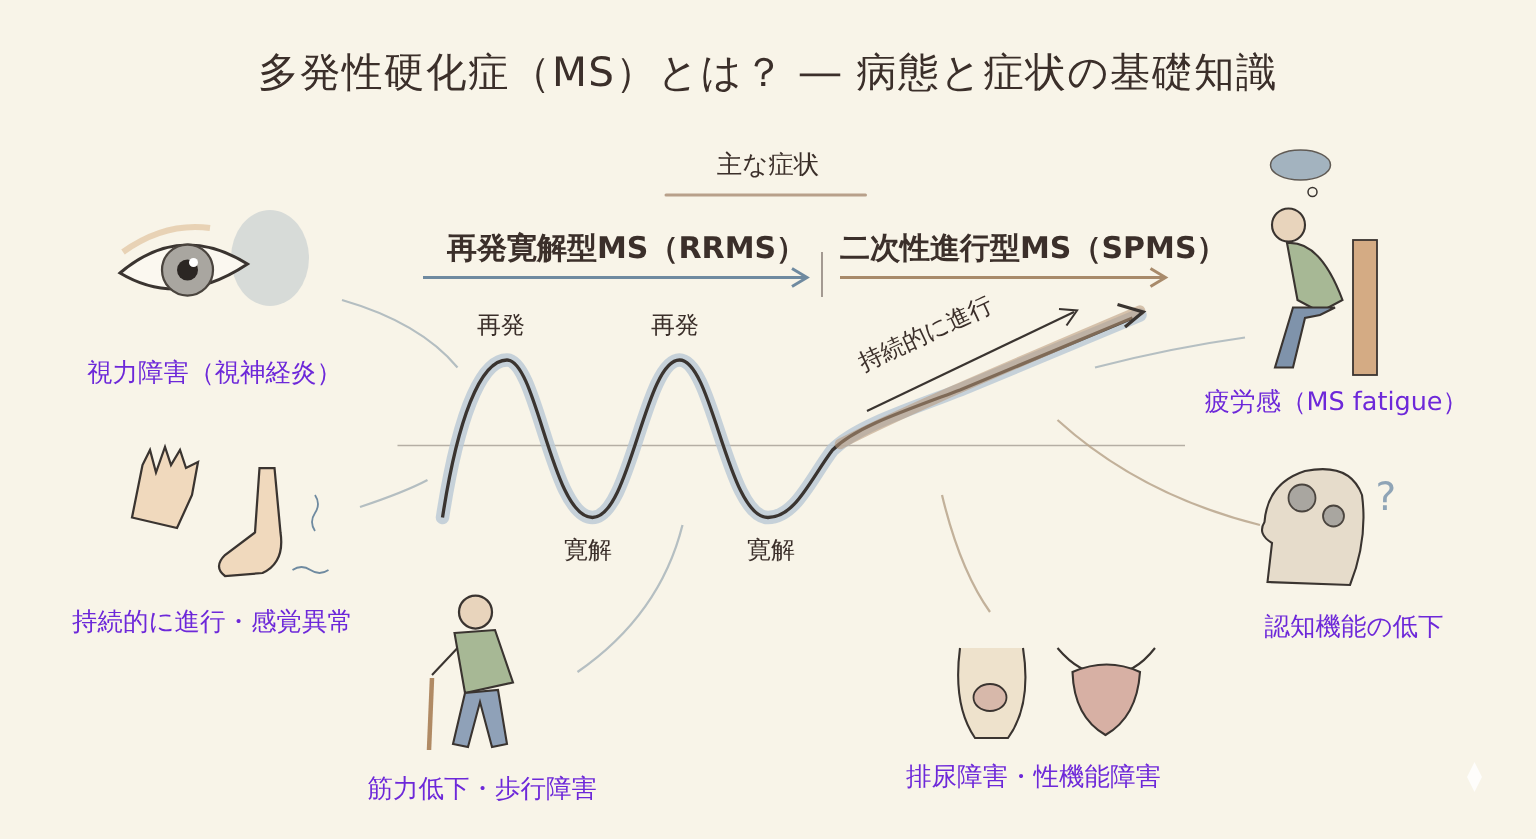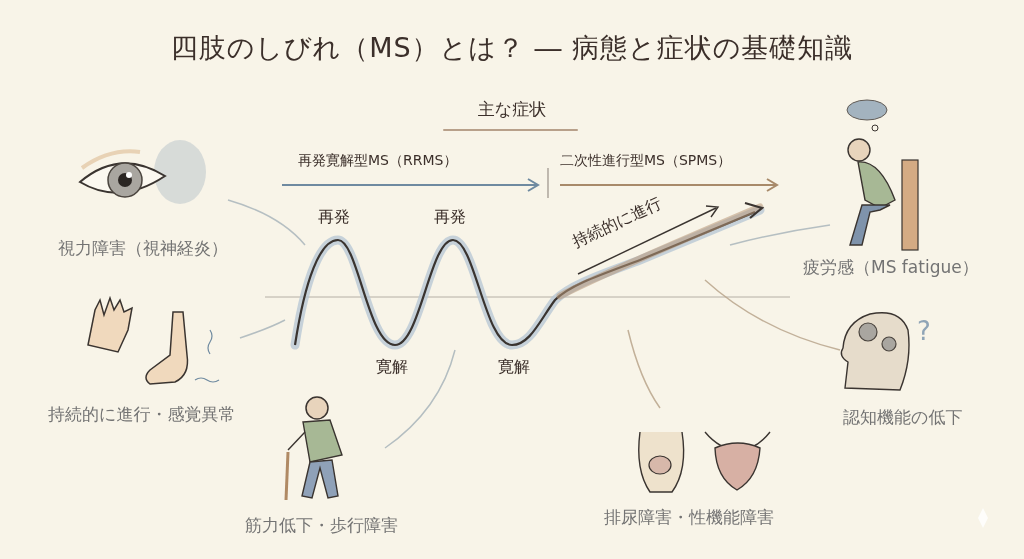--- a/index.html
+++ b/index.html
@@ -2,29 +2,29 @@
 <html><head>
 <meta charset="utf-8">
 <style>
   html,body{margin:0;padding:0;}
   body{width:1024px;height:559px;background:#f8f4e8;position:relative;overflow:hidden;
        font-family:"DejaVu Sans","Liberation Sans",sans-serif;color:#3a2e28;}
   .abs{position:absolute;}
   .title{left:0;width:1024px;top:30px;text-align:center;font-size:27px;letter-spacing:1px;color:#3b2f2a;}
   .subtitle{left:0;width:1024px;top:98px;text-align:center;font-size:17px;color:#3b2f2a;}
   .sub-underline{left:443px;top:129px;width:135px;height:2px;background:#b8a08a;border-radius:2px;}
-  .phase{font-size:14px;color:#3b2f2a;white-space:nowrap;}
-  .lbl{font-size:17px;color:#737373;white-space:nowrap;text-align:left;}
+  .phase{font-size:20px;color:#3b2f2a;white-space:nowrap;font-weight:bold;}
+  .lbl{font-size:17px;color:#6d28d9;white-space:nowrap;text-align:left;}
   .wave-lbl{font-size:16px;color:#3b2f2a;}
   svg{position:absolute;left:0;top:0;}
 </style>
 </head>
 <body>
 
-<div class="abs title">四肢のしびれ（MS）とは？ ― 病態と症状の基礎知識</div>
+<div class="abs title">多発性硬化症（MS）とは？ ― 病態と症状の基礎知識</div>
 <div class="abs subtitle">主な症状</div>
 <div class="abs sub-underline"></div>
 
 <svg width="1024" height="559" viewBox="0 0 1024 559">
 
   <line x1="265" y1="297" x2="790" y2="297" stroke="#8a8078" stroke-width="1" opacity="0.6"></line>
 
   <line x1="548" y1="168" x2="548" y2="198" stroke="#9a9088" stroke-width="1.2"></line>
 
   <g>

